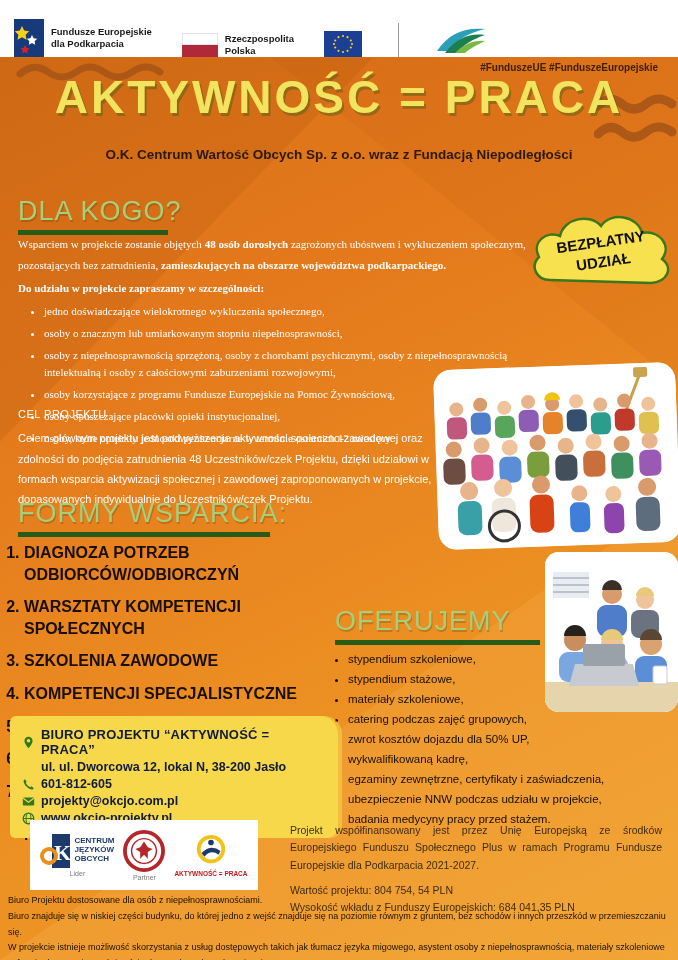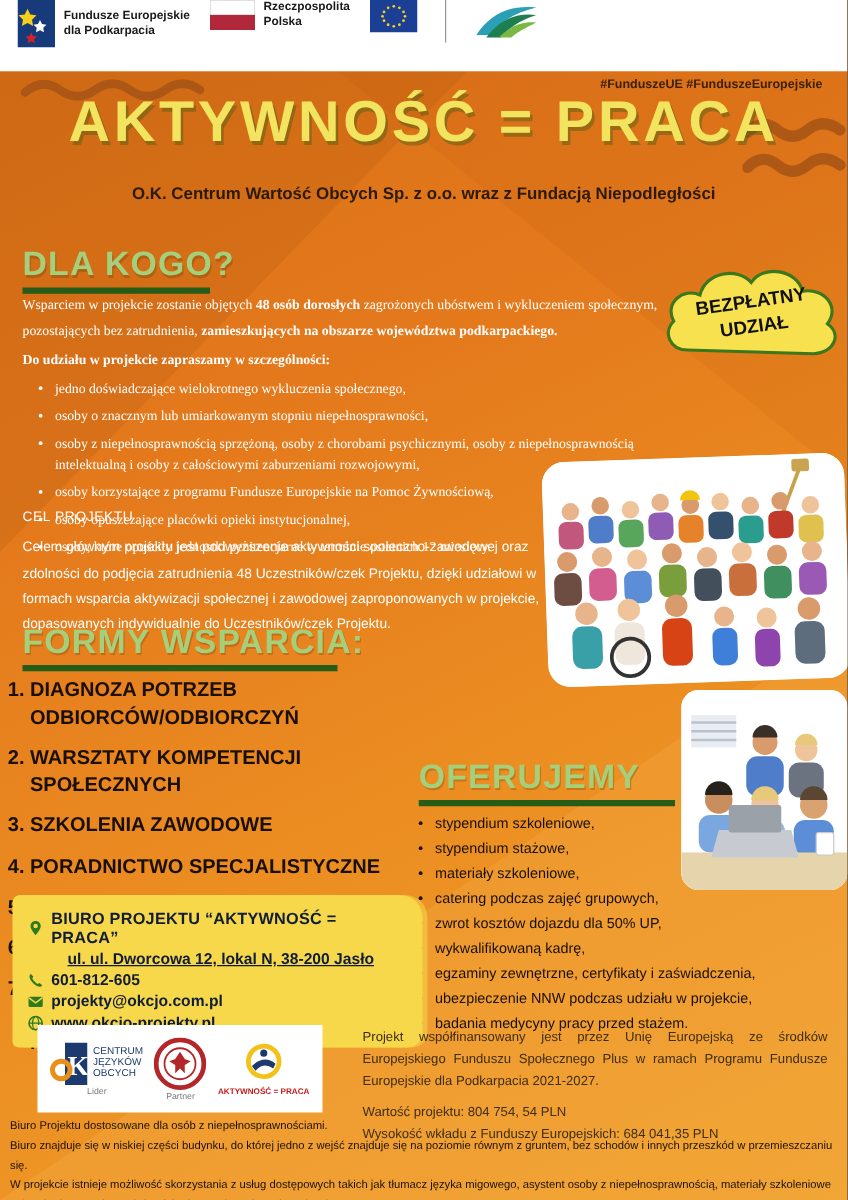--- a/index.html
+++ b/index.html
@@ -8,39 +8,39 @@
             background:linear-gradient(155deg,#d96e16 0%,#e47a1c 35%,#ec8f22 65%,#f0a02c 100%); }
   .diag1 { position:absolute; inset:0; background:rgba(120,50,0,.10);
            clip-path:polygon(0 6%,55% 6%,0 46%); pointer-events:none; }
   .diag2 { position:absolute; inset:0; background:rgba(255,215,130,.12);
            clip-path:polygon(0 100%,100% 52%,100% 100%); pointer-events:none; }
   .diag3 { position:absolute; inset:0; background:rgba(150,60,0,.07);
            clip-path:polygon(100% 6%,100% 40%,40% 6%); pointer-events:none; }
 
   
   .header { position:absolute; top:0; left:0; width:678px; height:57px; background:#fff;
-            display:flex; align-items:flex-start; padding:0 14px; gap:16px; }
+            display:flex; align-items:flex-end; padding:0 14px; gap:30px; }
   .hl { display:flex; align-items:center; gap:7px; }
   .hl-text { font-size:9.5px; font-weight:bold; color:#1a1a1a; line-height:1.25; }
   .hl-text.right { text-align:right; }
   .sep { width:1px; height:34px; background:#9a9a9a; margin:0 6px; }
   .pk-word { font-size:17px; letter-spacing:4px; color:#4c4c4c; font-weight:normal; }
   .pk-tag { font-size:9px; color:#8d8d8d; letter-spacing:1px; }
 
   
   .hashtags { position:absolute; top:62px; right:20px; font-size:10px; font-weight:bold; color:#3c2106; }
   .title { position:absolute; top:70px; left:0; width:100%; text-align:center;
            font-size:46px; font-weight:800; letter-spacing:3px; color:#f2e45e;
            text-shadow:2px 3px 0 rgba(70,95,20,.45); }
   .sub1 { position:absolute; top:147px; left:0; width:100%; text-align:center;
           font-size:13.5px; font-weight:bold; color:#2b1a05; }
   .sub2 { position:absolute; top:170px; left:0; width:100%; text-align:center;
           font-size:13.5px; font-weight:bold; color:#2b1a05; }
 
-  .gh { font-size:27px; font-weight:700; letter-spacing:1px; color:#a6cf7c;
+  .gh { font-size:27px; font-weight:400; letter-spacing:1px; color:#a6cf7c;
         text-shadow:1px 2px 0 rgba(70,50,0,.25); }
   .gh-bar { height:5px; background:#265c18; margin-top:3px; }
 
   .sec-dlakogo { position:absolute; left:18px; top:196px; }
   .dk-body { position:absolute; left:18px; top:234px; width:535px; color:#fff; font-size:11px; line-height:1.9;font-family:Liberation Serif, serif; }
   .dk-body b { font-weight:bold; }
   .dk-sub { font-weight:bold; margin-top:2px; }
   .dk-list { margin:4px 0 0 26px; }
   .dk-list li { margin-bottom:5px; line-height:1.55; padding-right:30px; }
 
@@ -66,27 +66,27 @@
                font-size:11.5px; color:#190f04; }
   .ofer-list li { margin-bottom:4.5px; line-height:1.35; }
 
   .biuro { position:absolute; left:10px; top:716px; width:328px; background:#f6d84a;
            border-radius:6px 18px 12px 5px; padding:11px 12px 10px 12px;
            box-shadow:4px 0 0 rgba(246,216,74,.55); color:#101c38; }
   .biuro-row { display:flex; align-items:center; gap:6px; margin-bottom:3px; }
   .biuro-title { font-size:13px; font-weight:800; letter-spacing:.2px; }
   .biuro-line { font-size:12.5px; font-weight:bold; }
   .bi { width:13px; height:13px; flex:0 0 13px; margin-top:1px; color:#2f7a1e; }
-  .indent { margin-left:32px;text-decoration:underline; }
+  .indent { margin-left:19px; }
 
   .partners { position:absolute; left:30px; top:820px; width:228px; height:70px; background:#fff;
               display:flex; align-items:center; justify-content:space-around; padding:4px 6px; }
   .pl-item { display:flex; flex-direction:column; align-items:center; gap:2px; }
   .pl-label { font-size:7px; color:#7a7a7a; }
-  .okcjo-text { font-size:8px; font-weight:400; color:#1d3a6e; line-height:1.1; }
+  .okcjo-text { font-size:8px; font-weight:700; color:#1d3a6e; line-height:1.1; }
   .ap-label { font-size:6.5px; font-weight:800; color:#c21a1a; }
 
   .financing { position:absolute; left:290px; top:822px; width:372px; color:#3f2d12;
                font-size:10.5px; line-height:1.65; }
   .financing .p1 { text-align:justify; margin-bottom:8px; }
 
   .footer { position:absolute; left:8px; top:893px; width:662px; color:#1c1105;
             font-size:9px; line-height:1.75; }
 
   .squiggle { position:absolute; opacity:.85; }
@@ -258,21 +258,21 @@
   </div>
 
   <div class="sec-formy">
     <div class="gh">FORMY WSPARCIA:</div>
     <div class="gh-bar" style="width:252px;"></div>
   </div>
   <ol class="formy-list">
     <li>DIAGNOZA POTRZEB ODBIORCÓW/ODBIORCZYŃ</li>
     <li>WARSZTATY KOMPETENCJI SPOŁECZNYCH</li>
     <li>SZKOLENIA ZAWODOWE</li>
-    <li>PORADNICTWO SPECJALISTYCZNE</li>
+    <li>KOMPETENCJI SPECJALISTYCZNE</li>
     <li>STAŻE ZAWODOWE</li>
     <li>POŚREDNICTWO PRACY</li>
     <li>WSPARCIE NA ETAPIE ZATRUDNIENIA DLA 2 OSÓB Z NIEPEŁNOSPRAWNOŚCIAMI.</li>
   </ol>
 
   <div class="sec-ofer">
     <div class="gh">OFERUJEMY</div>
     <div class="gh-bar" style="width:205px;"></div>
   </div>
   <ul class="ofer-list">

